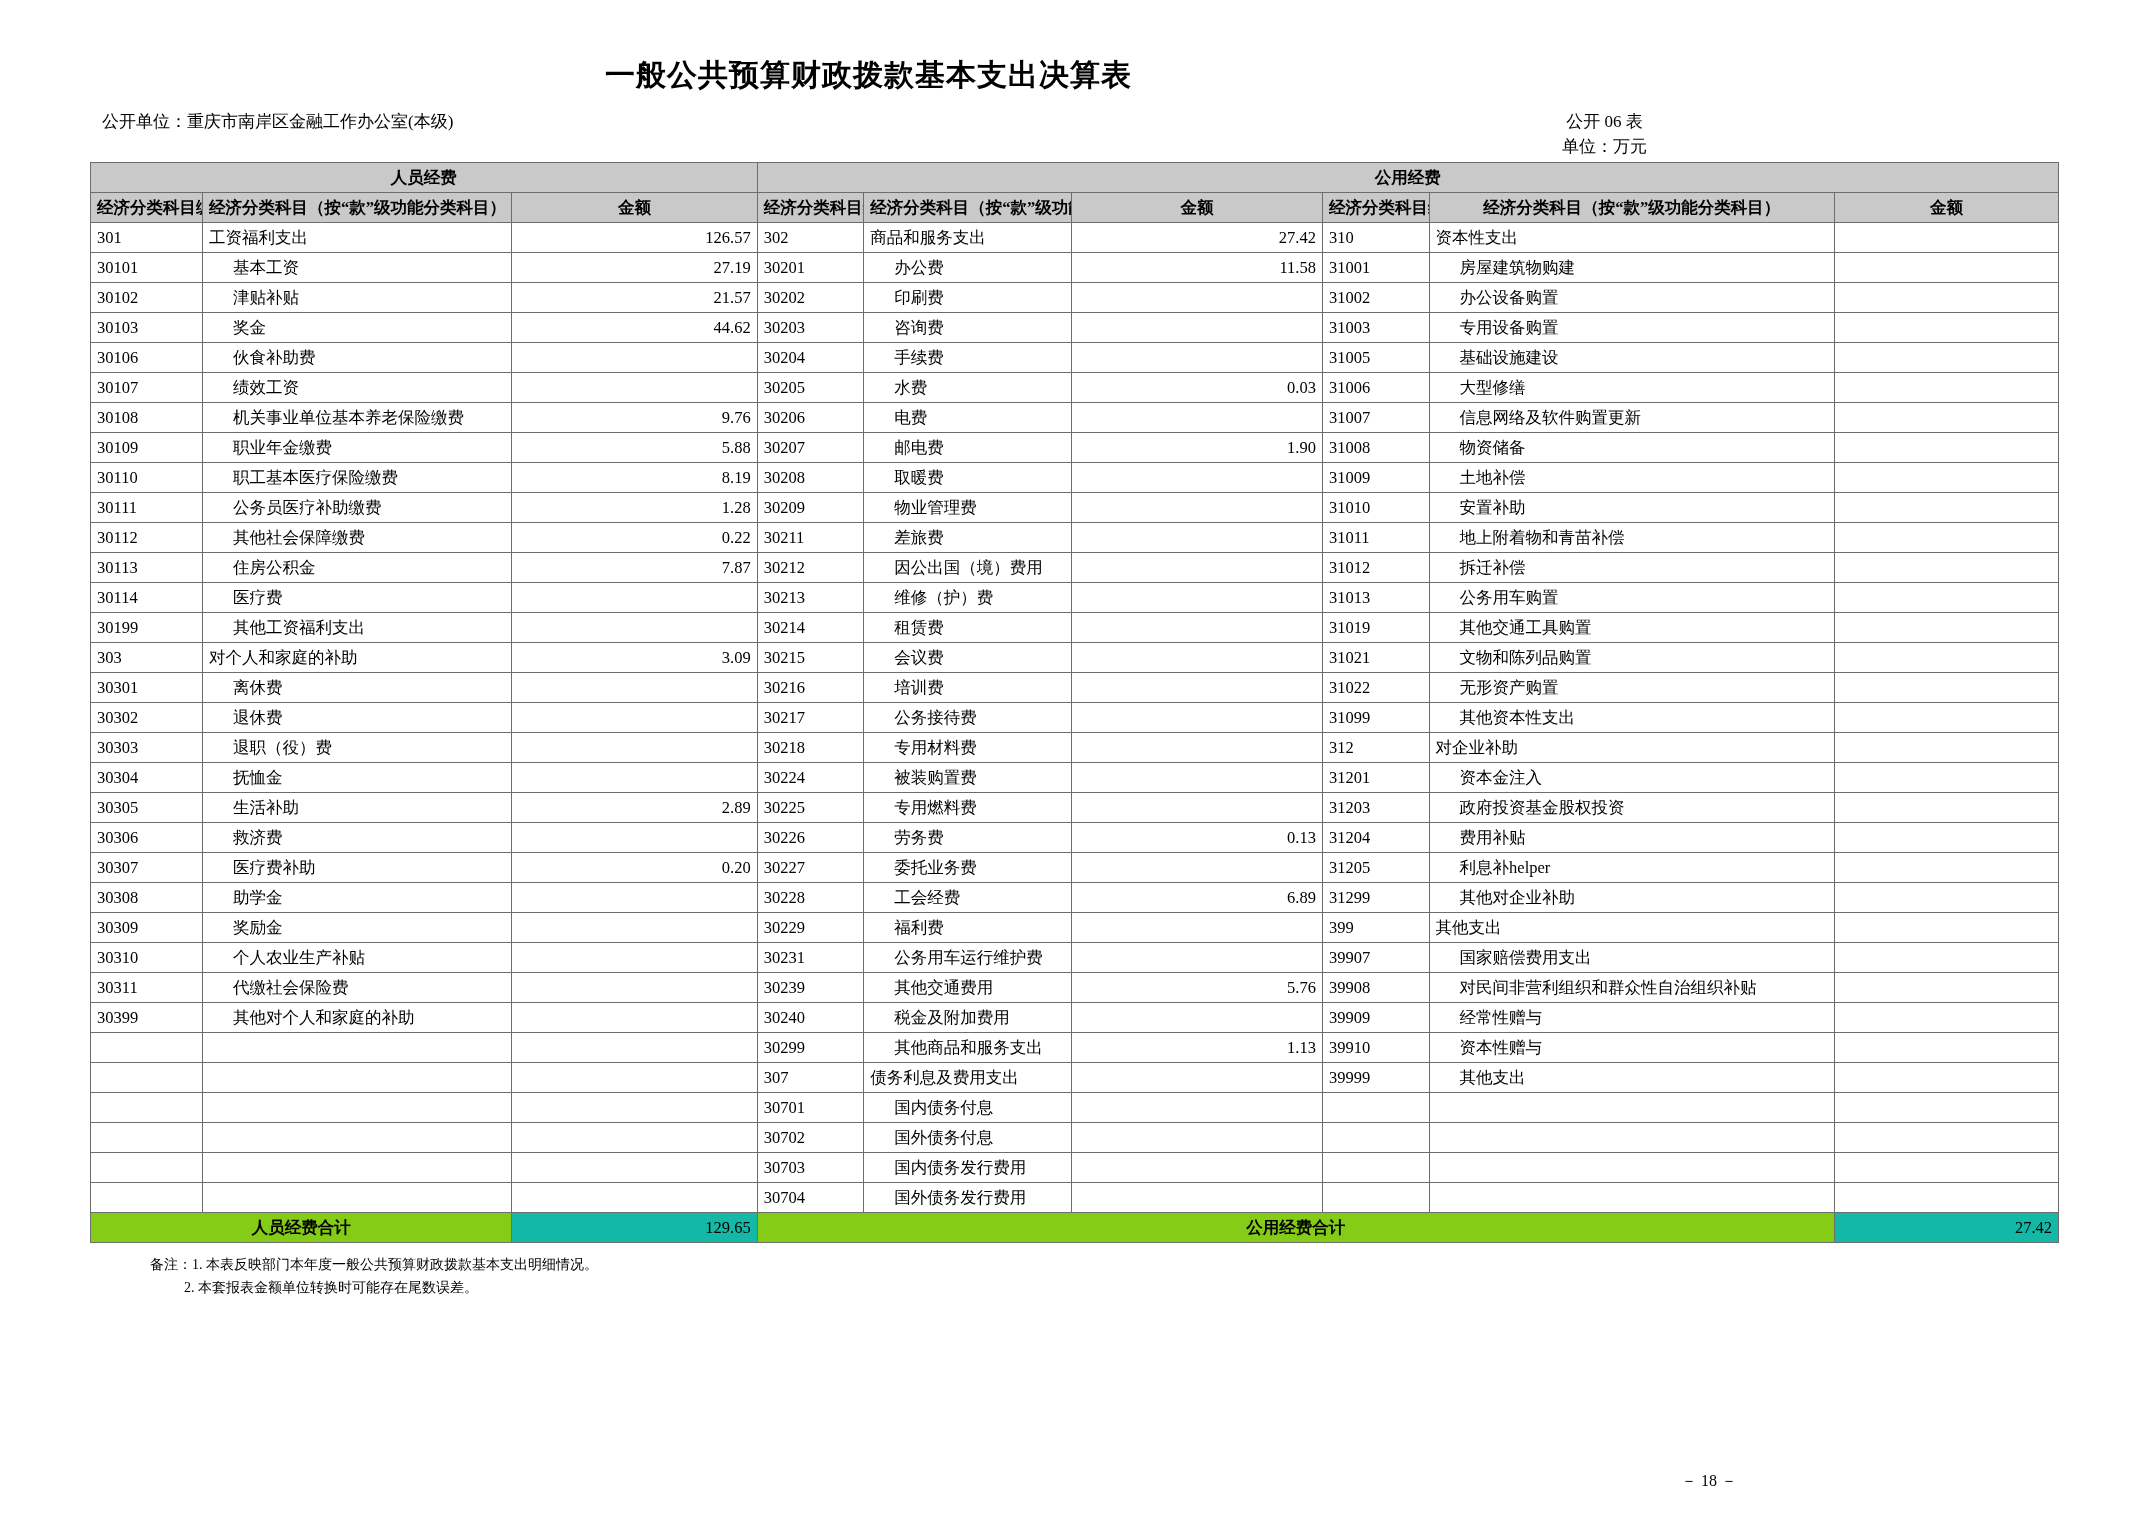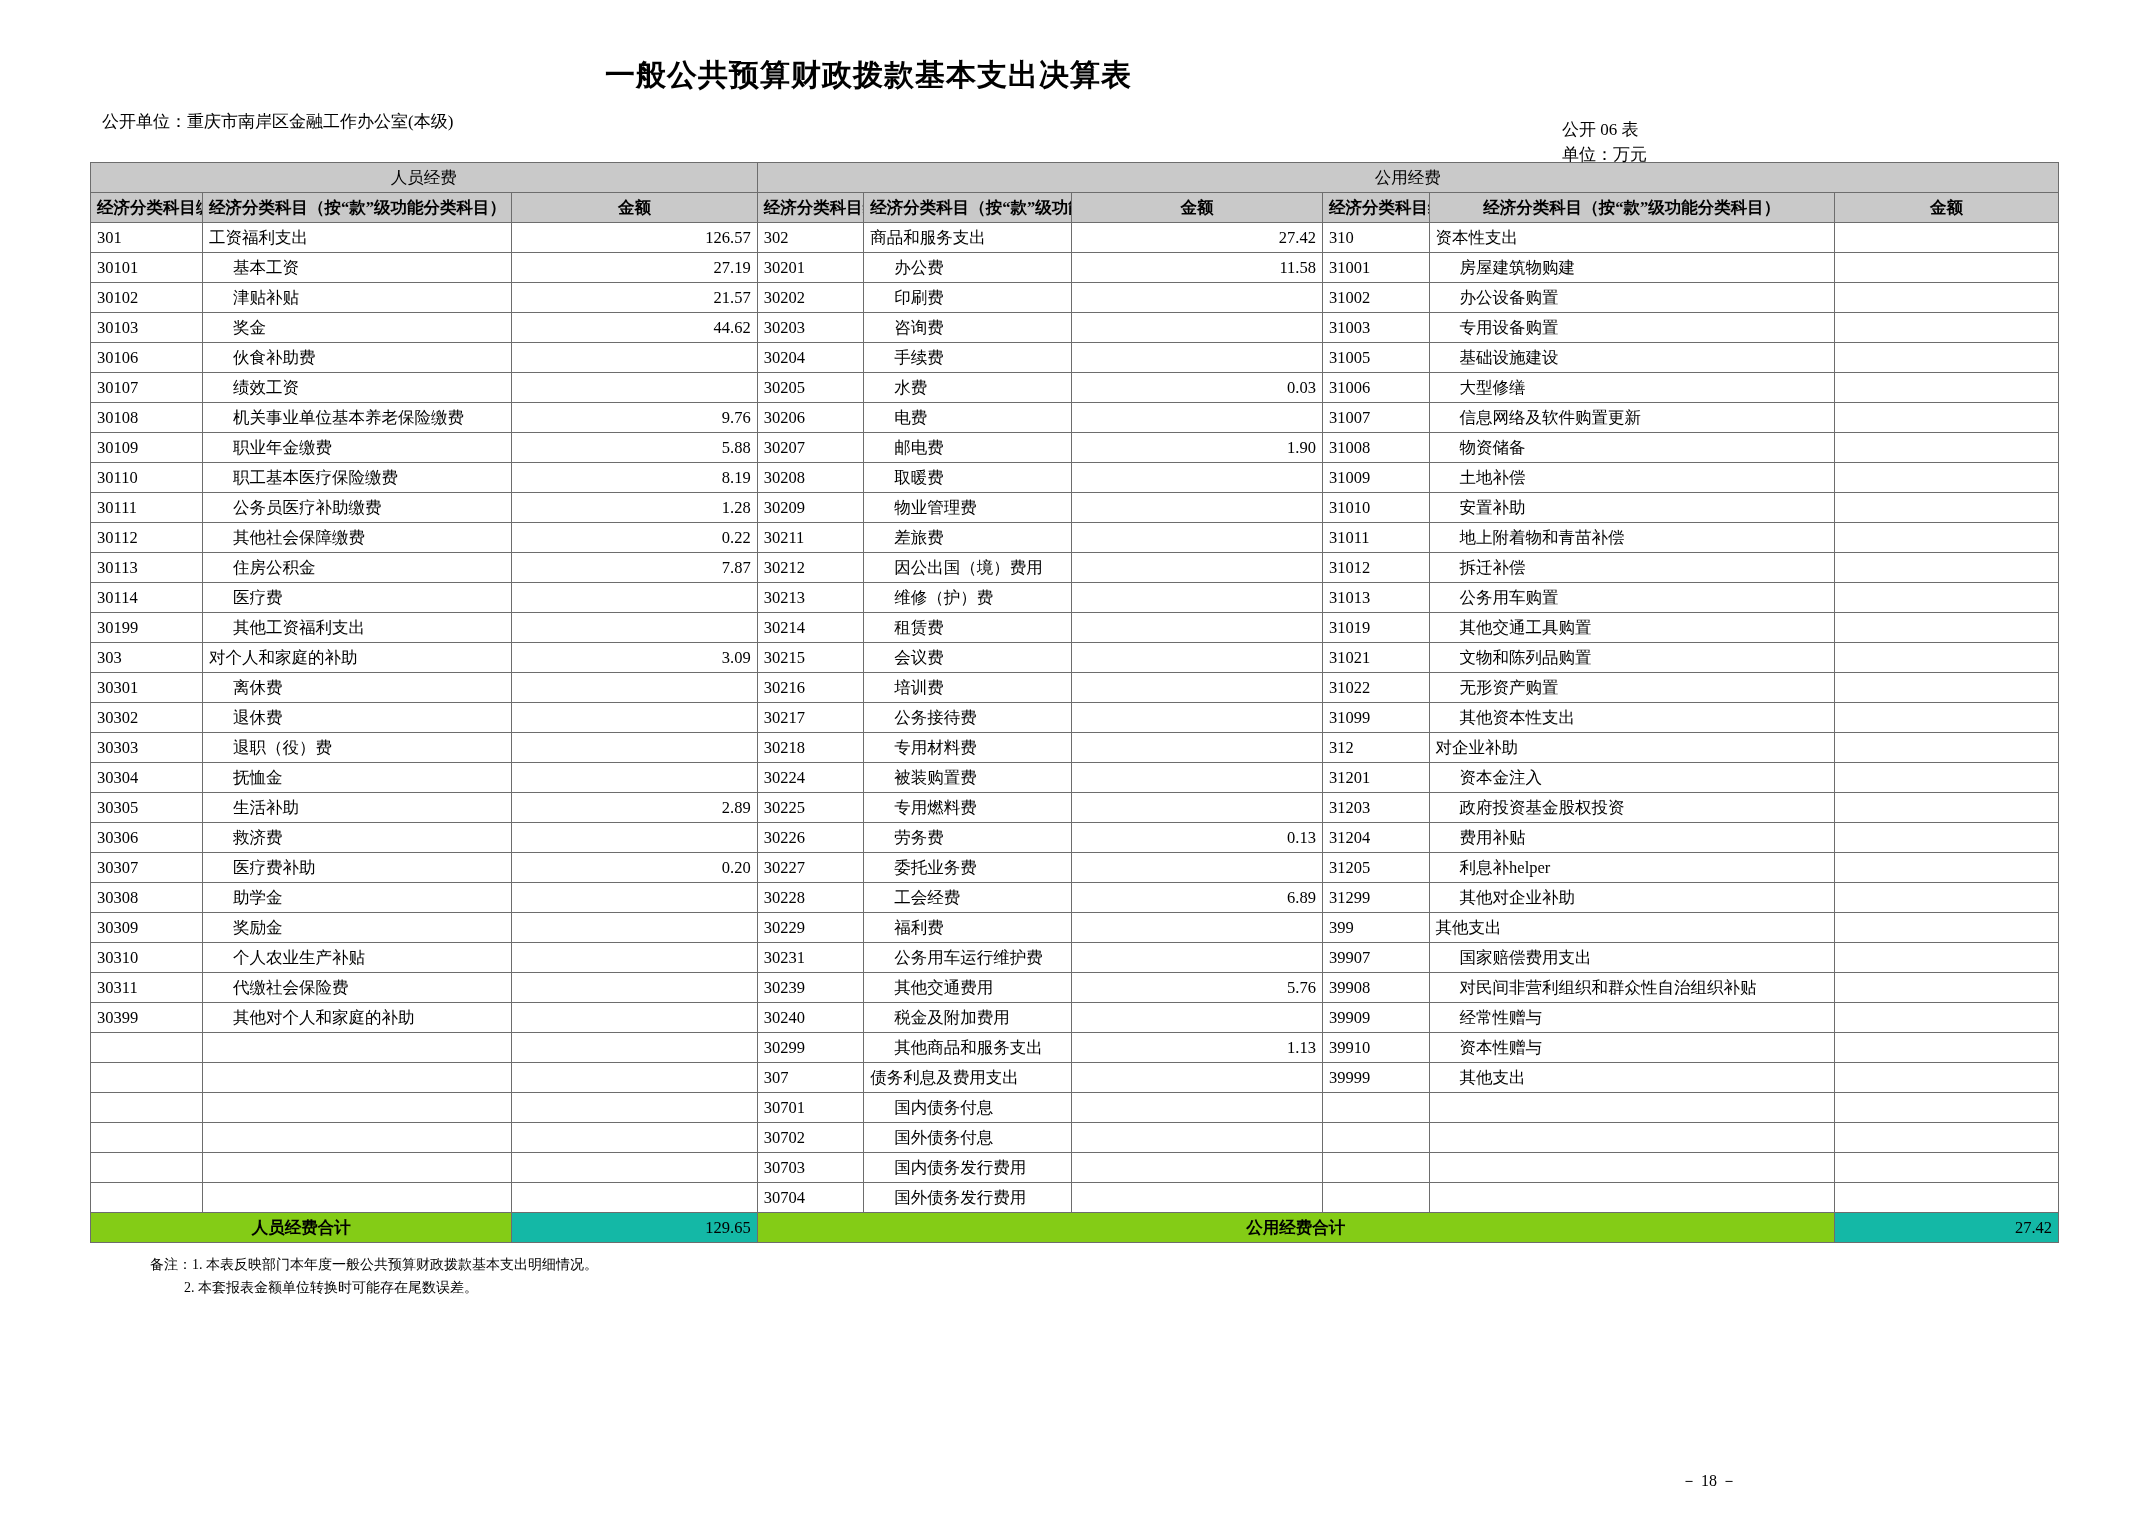--- a/index.html
+++ b/index.html
@@ -39,43 +39,43 @@
     position: absolute;
     left: 0;
     top: 0;
     width: 470px;
     line-height: 1.45;
     margin-left: 12px;
   }
   .unit-right {
     position: absolute;
     right: 0;
-    top: 8px;
-    text-align: left;
+    top: 0;
+    text-align: center;
     line-height: 1.45;
   }
   table.main {
     border-collapse: collapse;
     width: 1969px;
     table-layout: fixed;
     margin-top: 6px;
   }
   table.main td, table.main th {
     border: 1px solid #6d6d6d;
     font-size: 16.5px;
     padding: 0 6px;
     height: 29px;
     vertical-align: middle;
     overflow: hidden;
     white-space: nowrap;
   }
   .grp-head {
     background: #c9c9c9;
     text-align: center;
-    font-weight: normal;
+    font-weight: bold;
     font-size: 17px;
     height: 32px;
   }
   .col-head {
     background: #c9c9c9;
     text-align: center;
     font-weight: bold;
     font-size: 16.5px;
     height: 72px;
     white-space: normal;

